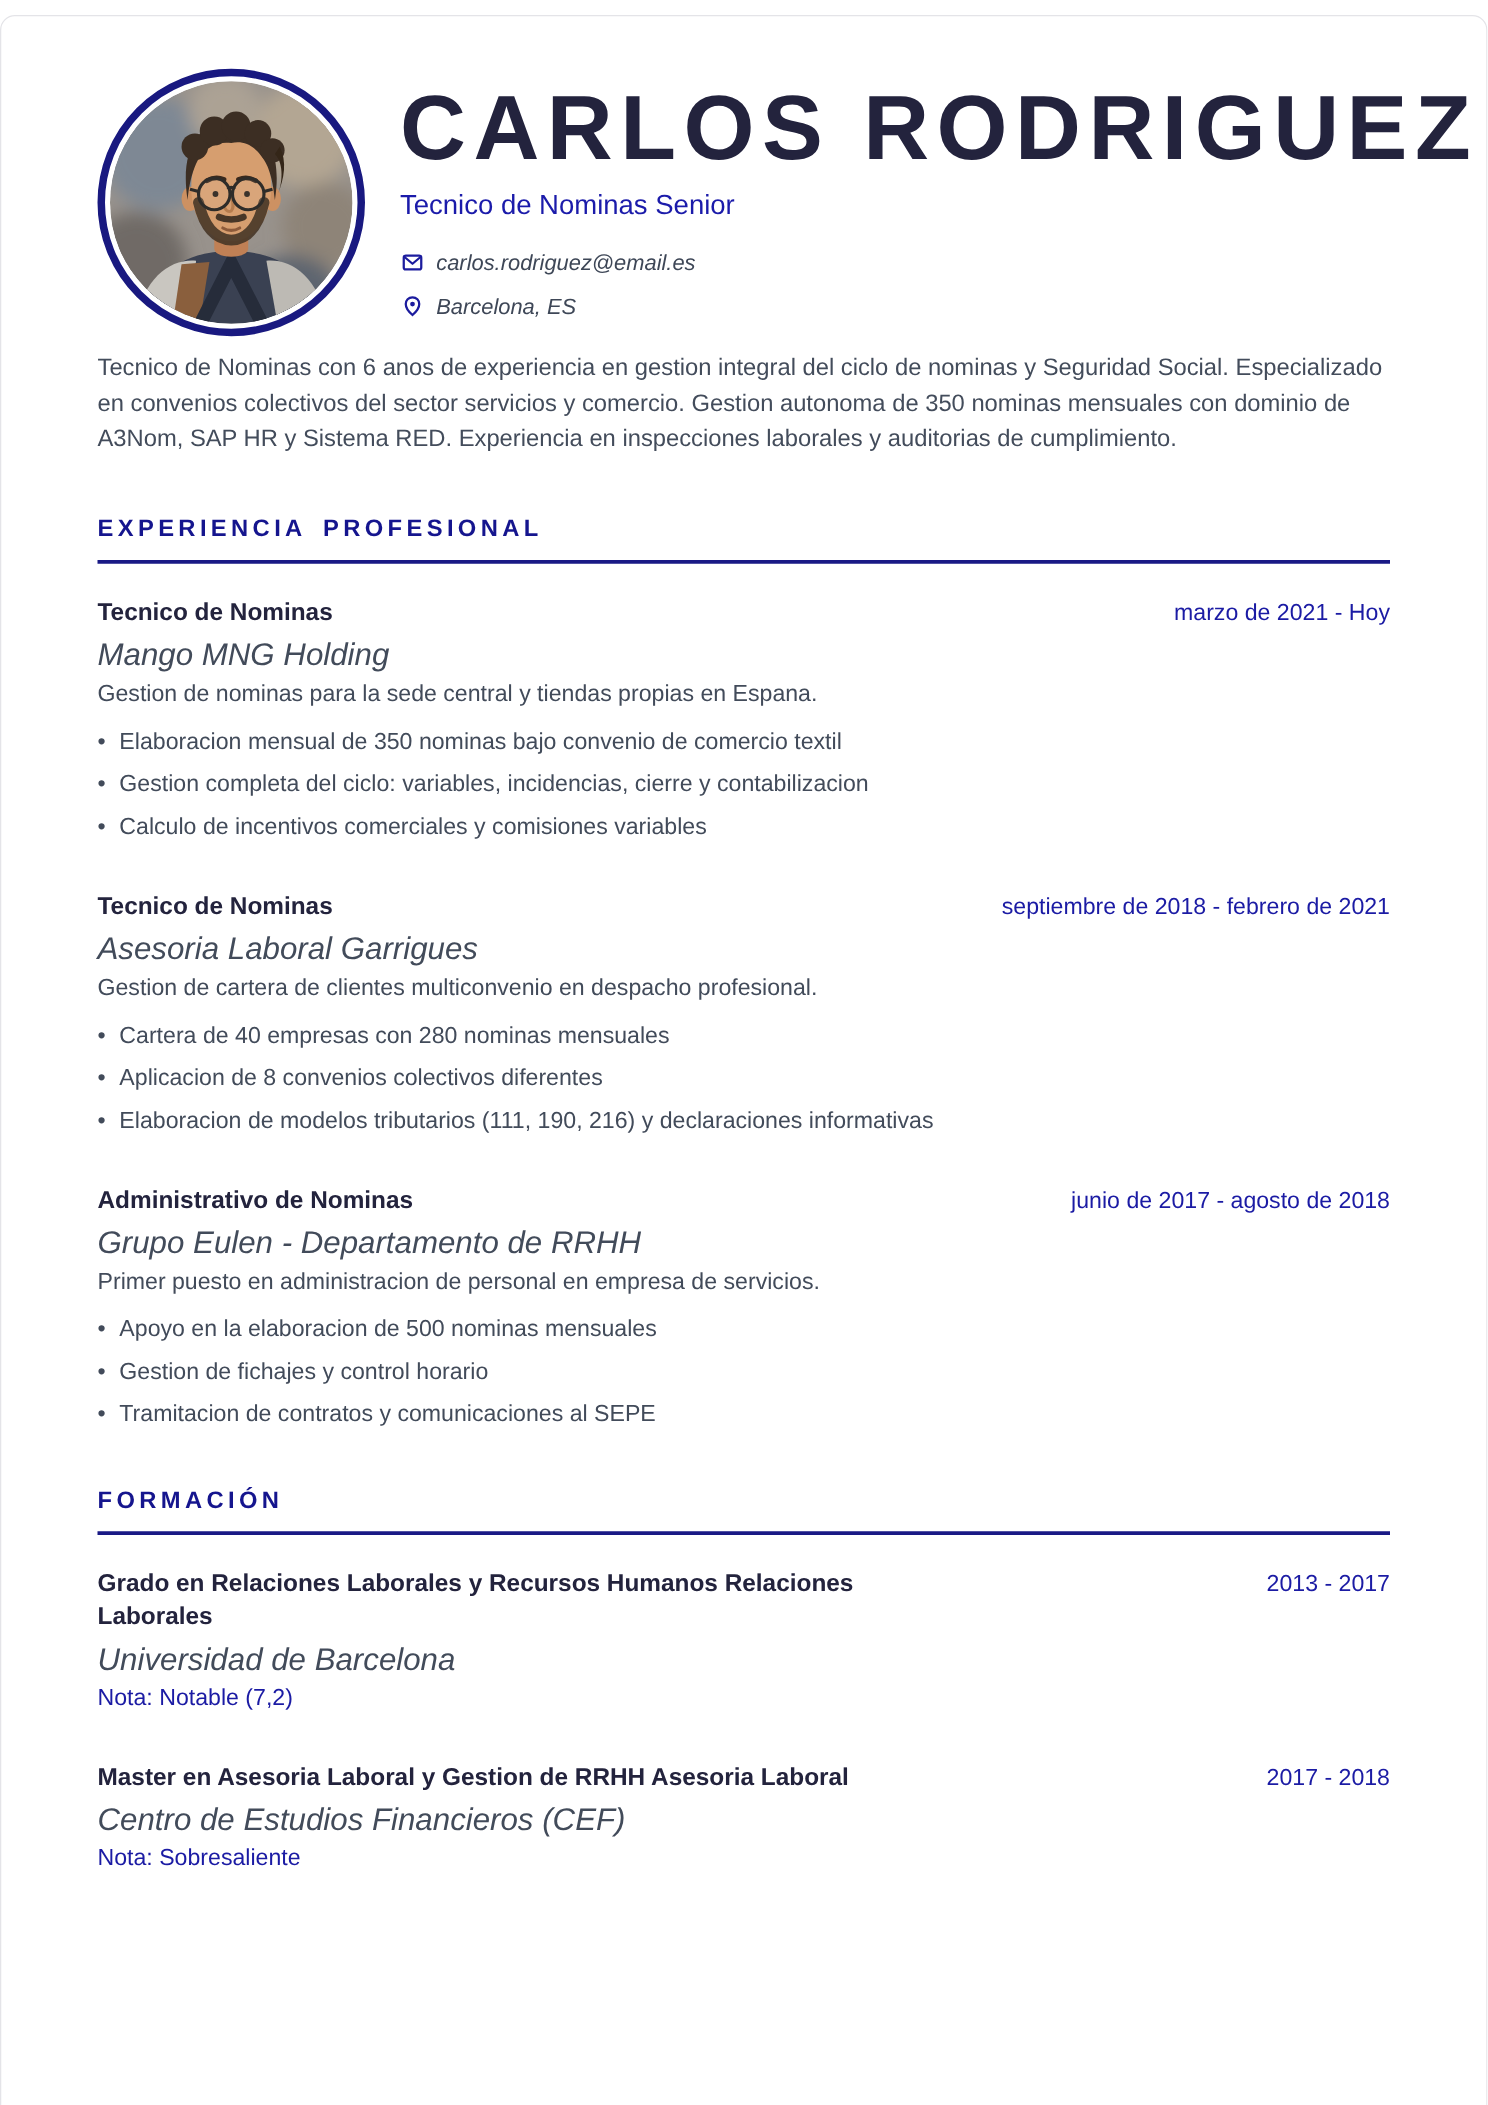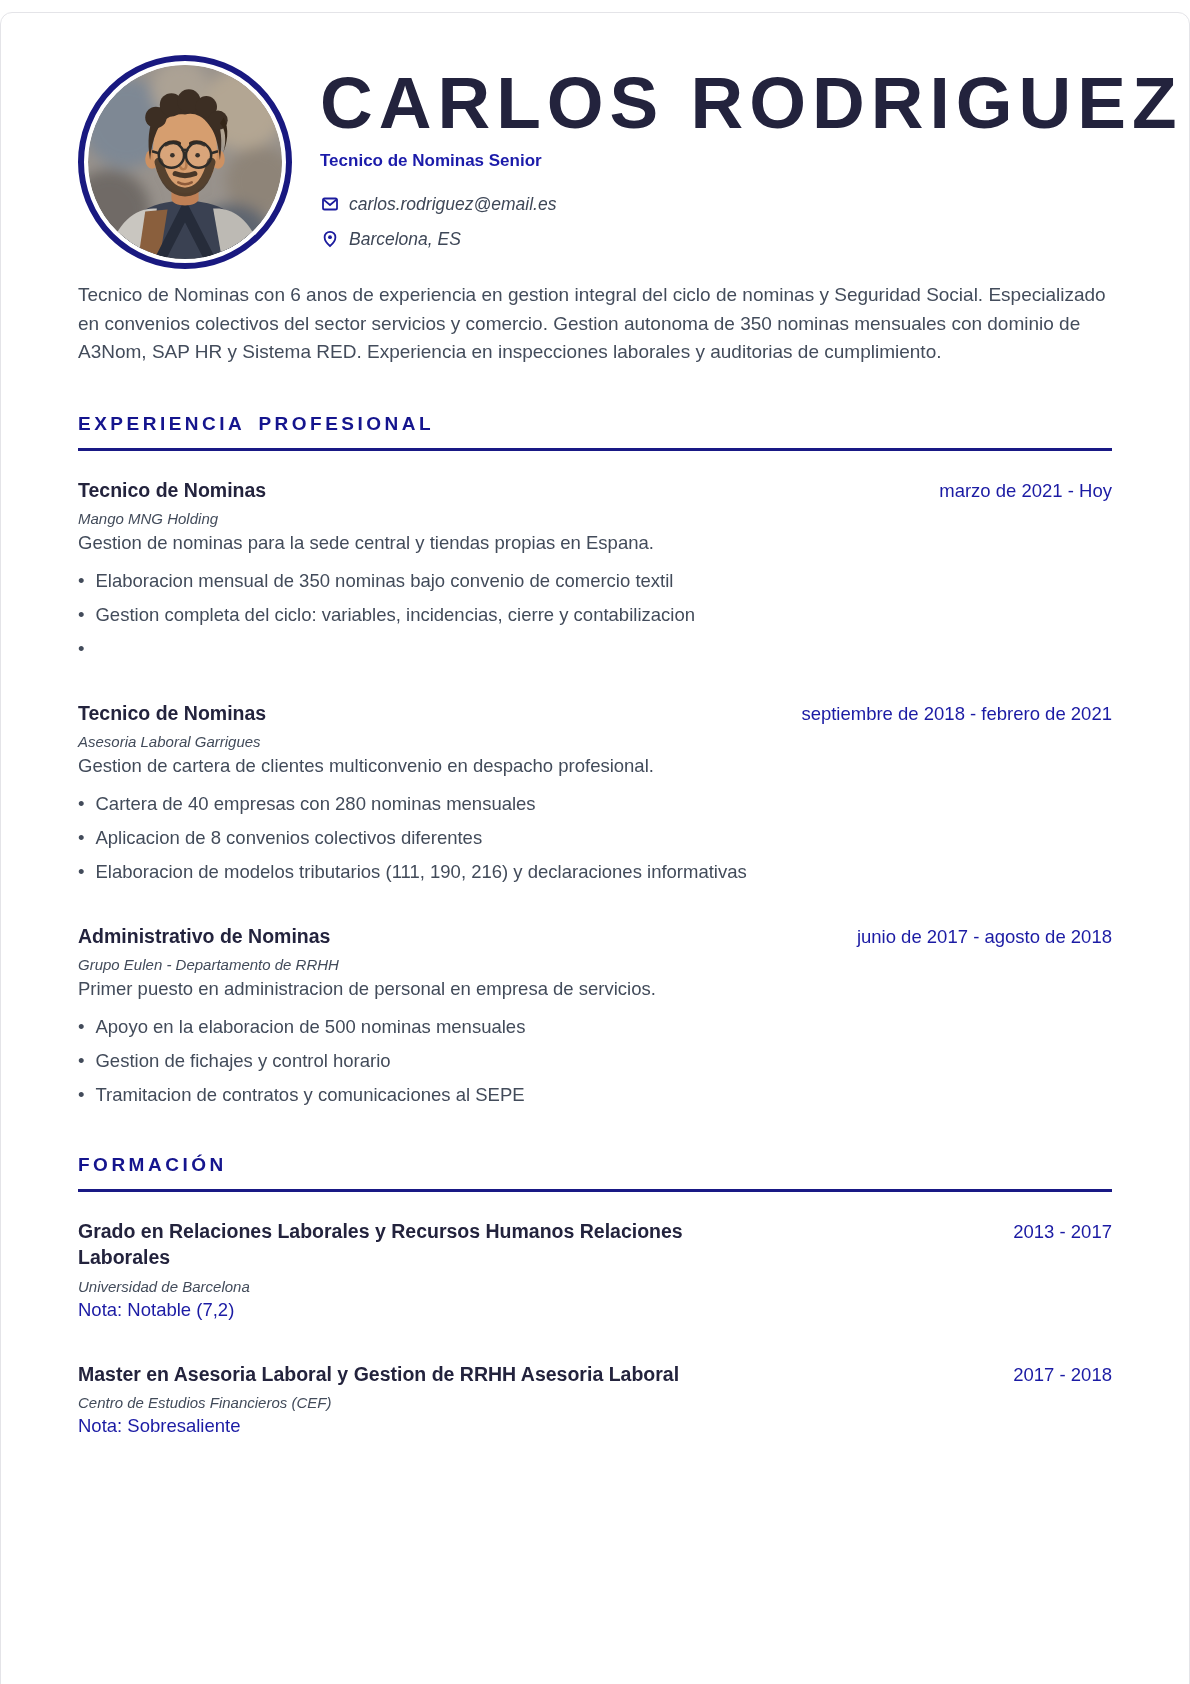--- a/index.html
+++ b/index.html
@@ -28,21 +28,21 @@
     padding:4px;
     background:#ffffff;
   }
   .photo-ring svg { display:block; width:100%; height:100%; border-radius:50%; }
   .head-text { flex:1; min-width:0; margin-left:28px; padding-top:10px; }
   .person-name {
     font-size:73px; font-weight:bold; letter-spacing:6px;
     color:#23233d; line-height:1.04;
     white-space:nowrap; overflow:hidden;
   }
-  .person-title { margin-top:10px; font-size:17px; font-weight:700; color:#1b1baa; }
+  .person-title { margin-top:10px; font-size:22px; font-weight:400; color:#1b1baa; }
   .contacts { margin-top:23px; display:flex; flex-direction:column; gap:14px;font-style:italic; }
   .contact-row { display:flex; align-items:center; gap:9px; font-size:17.5px; color:#3e4757; }
   .contact-row svg { flex:none; display:block; }
   
   .summary {
     margin:12px 77px 0 77px;
     font-size:19px; line-height:1.5; color:#434c5b;
   }
   
   .section { margin:0 77px; }
@@ -54,21 +54,21 @@
   }
   .rule { height:3px; background:#191985; margin-top:13px; }
   
   .job, .edu { margin-top:26px; }
   .job + .job { margin-top:38px; }
   .edu + .edu { margin-top:40px; }
   .row { display:flex; justify-content:space-between; align-items:baseline; gap:12px; }
   .item-title { font-size:19.5px; font-weight:bold; color:#23233d; line-height:1.35; }
   .edu-title { max-width:620px; }
   .dates { font-size:18.5px; font-weight:500; color:#1b1ba4; white-space:nowrap; }
-  .company { margin-top:7px; font-size:15px; font-style:italic; color:#424b5a; }
+  .company { margin-top:7px; font-size:25px; font-style:italic; color:#424b5a; }
   .desc { margin-top:5px; font-size:18.5px; color:#424b5a; }
   .bullets { margin-top:15px; display:flex; flex-direction:column; gap:9px; }
   .bullet-row { display:flex; gap:11px; font-size:18.5px; color:#424b5a; line-height:1.35; }
   .bullet-dot { flex:none; }
   .note { margin-top:4px; font-size:18.5px; font-weight:500; color:#1b1ba4; }
 </style>
 </head>
 <body>
 
 <div class="page">
@@ -184,20 +184,21 @@
         <div class="bullet-row">
             <span class="bullet-dot">•</span>
             <span>Elaboracion mensual de 350 nominas bajo convenio de comercio textil</span>
           </div>
         <div class="bullet-row">
             <span class="bullet-dot">•</span>
             <span>Gestion completa del ciclo: variables, incidencias, cierre y contabilizacion</span>
           </div>
         <div class="bullet-row">
             <span class="bullet-dot">•</span>
+            <span>Calculo de incentivos comerciales y comisiones variables</span>
           </div>
       </div>
     </div>
 
     <div class="job">
       <div class="row">
         <h3 class="item-title">Tecnico de Nominas</h3>
         <span class="dates">septiembre de 2018 - febrero de 2021</span>
       </div>
       <div class="company">Asesoria Laboral Garrigues</div>

